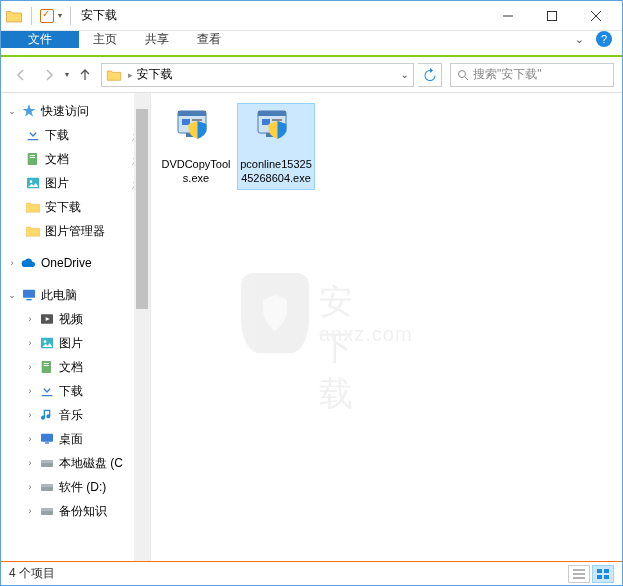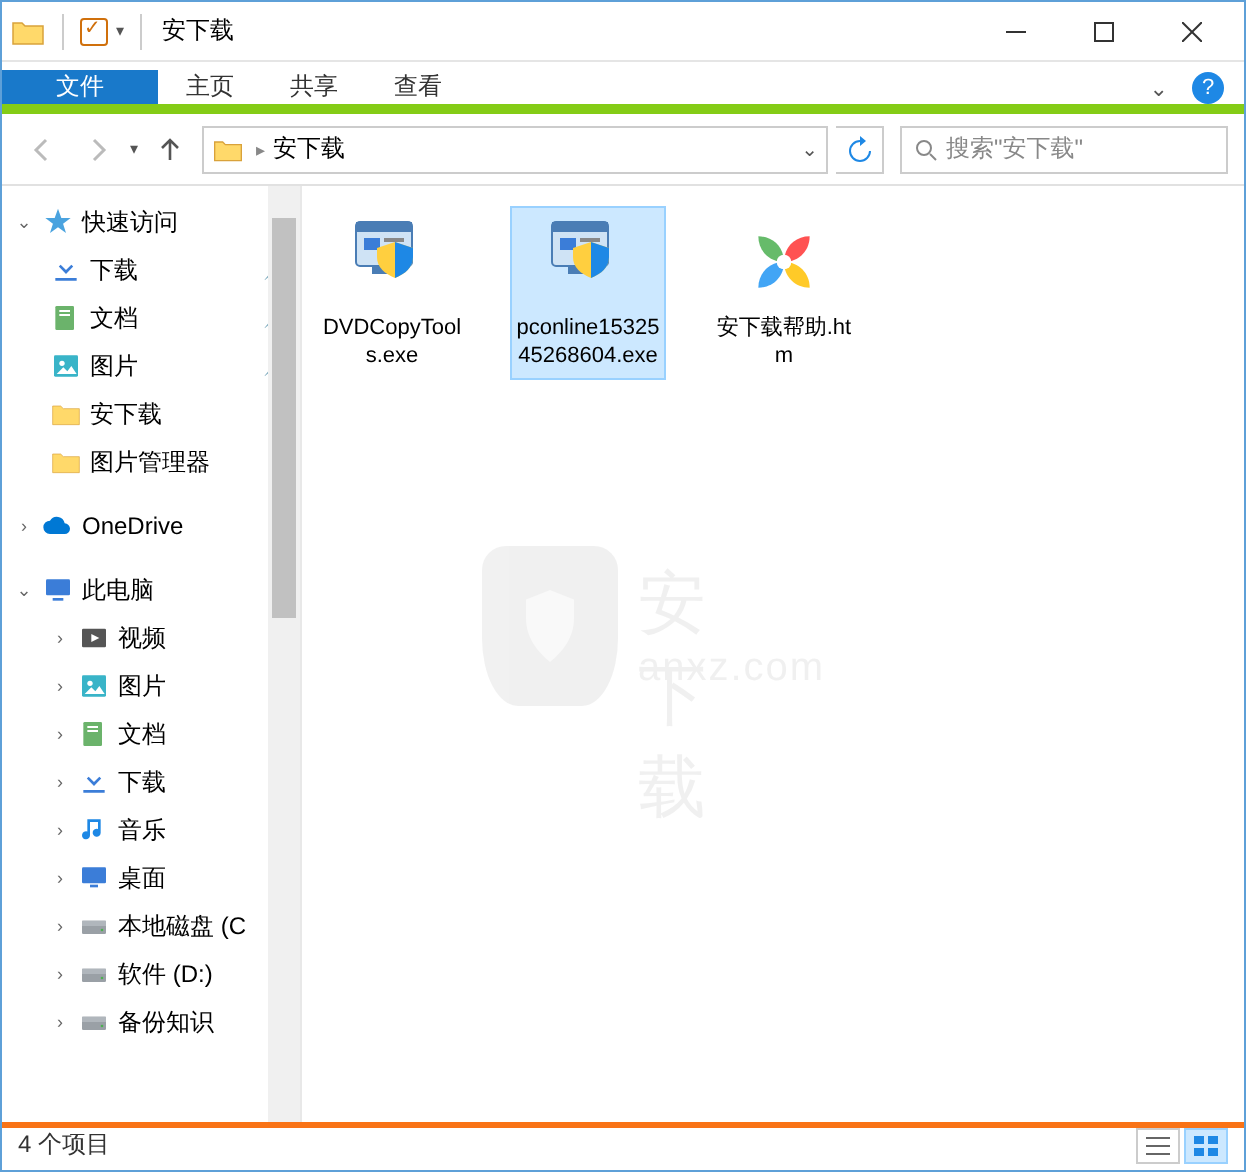--- a/index.html
+++ b/index.html
@@ -12,21 +12,21 @@
 .titlebar .sep { width: 1px; height: 18px; background: #ccc; margin: 0 4px; }
 .titlebar .title { margin-left: 6px; font-size: 12px; color: #000; }
 .titlebar .winctl { margin-left: auto; display: flex; }
 .titlebar .winbtn { width: 44px; height: 28px; display: flex; align-items: center; justify-content: center; font-size: 14px; color: #333; }
 .titlebar .winbtn.close { width: 44px; }
 .checkbox-icon { width: 14px; height: 14px; border: 1px solid #d0700c; position: relative; border-radius: 2px; }
 .checkbox-icon::after { content: "✓"; color: #d0700c; font-size: 10px; position: absolute; top: -2px; left: 1px; }
 .chev-down { font-size: 8px; color: #555; }
 
 
-.ribbon { height: 26px; background: #fff; display: flex; align-items: flex-end; border-bottom: 5px solid #84cc16; }
+.ribbon { height: 26px; background: #fff; display: flex; align-items: flex-start; border-bottom: 2px solid #84cc16; }
 .ribbon .tab { padding: 0 14px; font-size: 12px; display: flex; align-items: center; color: #333; }
 .ribbon .tab.file { background: #1979ca; color: #fff; }
 .ribbon .expand { margin-left: auto; display: flex; align-items: center; gap: 12px; padding-right: 10px; }
 .help-icon { width: 16px; height: 16px; border-radius: 50%; background: #1e88e5; color: #fff; font-size: 11px; display: flex; align-items: center; justify-content: center; }
 
 
 .navbar { height: 36px; display: flex; align-items: center; padding: 4px 8px; gap: 4px; border-bottom: 1px solid #e1e1e1; }
 .navbar .navbtn { width: 24px; height: 24px; display: flex; align-items: center; justify-content: center; color: #999; font-size: 14px; }
 .navbar .navbtn.active { color: #555; }
 .navbar .addr { flex: 1; height: 24px; border: 1px solid #ccc; display: flex; align-items: center; padding: 0 4px; font-size: 12px; }
@@ -44,34 +44,34 @@
 .content { flex: 1; position: relative; padding: 10px 6px; }
 
 .tree-item { display: flex; align-items: center; height: 24px; font-size: 12px; padding-left: 6px; gap: 4px; color: #000; white-space: nowrap; }
 .tree-item .exp { width: 10px; font-size: 9px; color: #666; text-align: center; }
 .tree-item .ticon { width: 16px; height: 16px; flex-shrink: 0; }
 .tree-item .pin { margin-left: auto; margin-right: 6px; color: #666; font-size: 10px; }
 .tree-item.grp { margin-top: 8px; }
 .tree-item.sub { padding-left: 24px; }
 
 
-.files { display: flex; flex-wrap: wrap; gap: 20px; align-content: flex-start; align-items: flex-end; }
+.files { display: flex; flex-wrap: wrap; gap: 2px; align-content: flex-start; align-items: flex-end; }
 .file { width: 78px; display: flex; flex-direction: column; align-items: center; padding: 4px 2px; }
 .file.selected { background: #cce8ff; border: 1px solid #99d1ff; padding: 3px 1px; }
 .file .ficon { width: 48px; height: 48px; display: flex; align-items: center; justify-content: center; position: relative; }
 .file .fname { font-size: 11px; text-align: center; word-break: break-all; line-height: 1.3; margin-top: 2px; color: #000; }
 
 
 .watermark { position: absolute; top: 180px; left: 90px; opacity: 0.12; pointer-events: none; }
 .watermark .shield { width: 68px; height: 80px; background: #888; border-radius: 12px 12px 18px 18px / 12px 12px 34px 34px; display: flex; align-items: center; justify-content: center; }
 .watermark .txt1 { font-size: 34px; color: #888; position: absolute; left: 78px; top: 6px; letter-spacing: 2px; font-weight: 400; }
 .watermark .txt2 { font-size: 20px; color: #888; position: absolute; left: 78px; top: 50px; letter-spacing: 1px; }
 
 
-.status { position: absolute; bottom: 0; left: 0; right: 0; height: 24px; border-top: 3px solid #f97316; display: flex; align-items: flex-start; padding: 0 8px; font-size: 12px; color: #333; background: #fff; }
+.status { position: absolute; bottom: 0; left: 0; right: 0; height: 24px; border-top: 1px solid #f97316; display: flex; align-items: center; padding: 0 8px; font-size: 12px; color: #333; background: #fff; }
 .status .viewbtns { margin-left: auto; display: flex; gap: 2px; }
 .status .vbtn { width: 22px; height: 18px; border: 1px solid #ccc; display: flex; align-items: center; justify-content: center; font-size: 10px; }
 .status .vbtn.active { background: #cce8ff; border-color: #99d1ff; }
 
 
 .vscroll { position: absolute; right: 0; top: 0; bottom: 0; width: 16px; background: #f0f0f0; }
 .vscroll .thumb { position: absolute; left: 2px; right: 2px; top: 16px; height: 200px; background: #c1c1c1; border-radius: 0; }
 .sidebar { position: relative; }
 
 
@@ -339,32 +339,20 @@
               <rect x="10" y="12" width="8" height="6" fill="#3b7dd8"></rect>
               <rect x="20" y="12" width="10" height="2" fill="#888"></rect>
               <rect x="20" y="16" width="10" height="2" fill="#888"></rect>
               <rect x="14" y="26" width="12" height="4" fill="#4a7db5"></rect>
               <path d="M26 24l12 4v6c0 7-5 11-12 14-7-3-12-7-12-14v-6z" fill="#ffcf3f" transform="translate(6 -4) scale(0.75)"></path>
               <path d="M26 24l12 4v6c0 7-5 11-12 14V24z" fill="#1e88e5" transform="translate(6 -4) scale(0.75)"></path>
             </svg>
           </div>
           <div class="fname">pconline1532545268604.exe</div>
         </div>
-        <div class="file">
-          <div class="ficon">
-            <svg width="44" height="44" viewBox="0 0 48 48">
-              <path fill="#ff5252" d="M24 24c0-8 6-14 14-14 0 8-6 14-14 14z"></path>
-              <path fill="#ffca28" d="M24 24c8 0 14 6 14 14-8 0-14-6-14-14z"></path>
-              <path fill="#42a5f5" d="M24 24c0 8-6 14-14 14 0-8 6-14 14-14z"></path>
-              <path fill="#66bb6a" d="M24 24c-8 0-14-6-14-14 8 0 14 6 14 14z"></path>
-              <circle cx="24" cy="24" r="4" fill="#fff"></circle>
-            </svg>
-          </div>
-          <div class="fname">安下载帮助.htm</div>
-        </div>
       </div>
 
     <div class="watermark">
       <div class="shield">
         <svg width="30" height="36" viewBox="0 0 24 30">
             <path fill="#fff" d="M12 0l10 4v8c0 8-5 14-10 18C7 26 2 20 2 12V4z" opacity="0.6"></path>
           </svg>
       </div>
       <div class="txt1">安下载</div>
       <div class="txt2">anxz.com</div>

